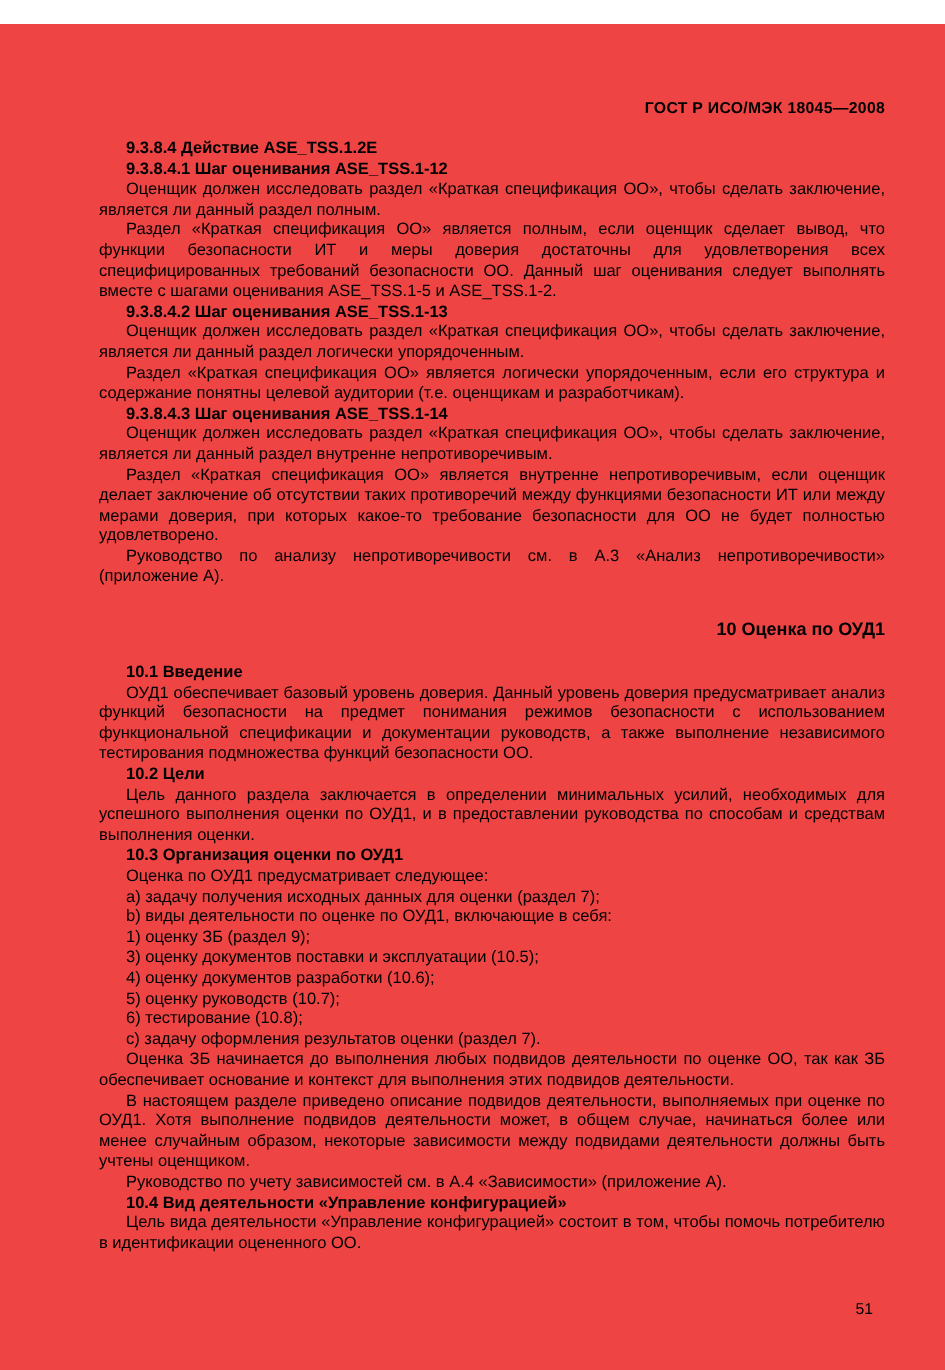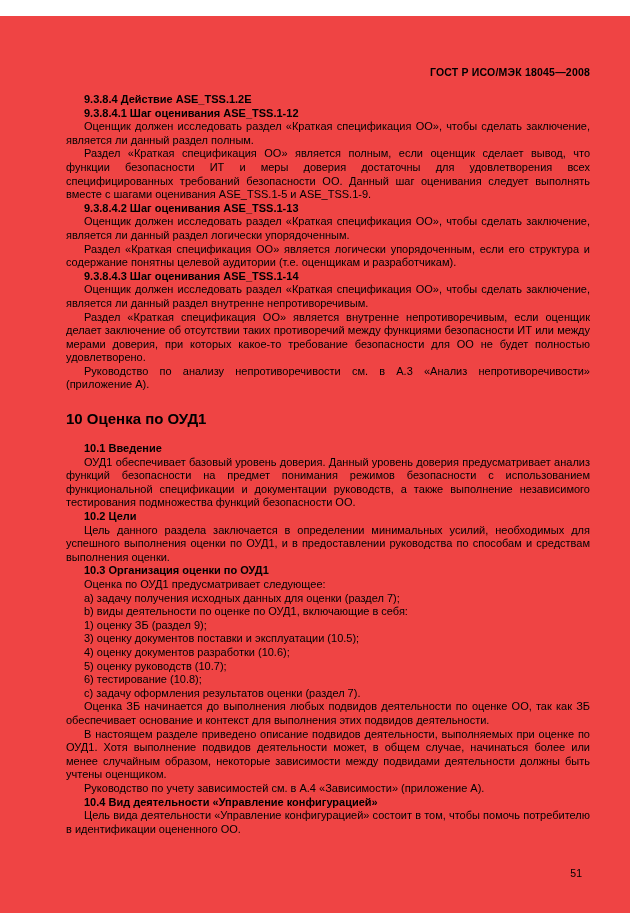--- a/index.html
+++ b/index.html
@@ -38,46 +38,46 @@
     line-height: 13.6px;
     text-align: justify;
     text-indent: 18px;
     margin: 0;
   }
   .block.subheading {
     font-weight: bold;
     text-align: left;
   }
   .block.section-heading {
-    font-size: 15px;
+    font-size: 12px;
     line-height: 16px;
     font-weight: bold;
     text-indent: 0;
-    text-align: left;
+    text-align: right;
     margin: 19px 0 15px 0;
   }
   .page-number {
     position: absolute;
     right: 48px;
     bottom: 50px;
     font-size: 10.5px;
     text-align: left;
   }
 </style>
 </head>
 <body>
 
 <div class="page">
   <div class="running-header">ГОСТ Р ИСО/МЭК 18045—2008</div>
 
   <div class="content">
       <div class="block subheading">9.3.8.4 Действие ASE_TSS.1.2E</div>
       <div class="block subheading">9.3.8.4.1 Шаг оценивания ASE_TSS.1-12</div>
       <div class="block paragraph">Оценщик должен исследовать раздел «Краткая спецификация ОО», чтобы сделать заключение, является ли данный раздел полным.</div>
-      <div class="block paragraph">Раздел «Краткая спецификация ОО» является полным, если оценщик сделает вывод, что функции безопасности ИТ и меры доверия достаточны для удовлетворения всех специфицированных требований безопасности ОО. Данный шаг оценивания следует выполнять вместе с шагами оценивания ASE_TSS.1-5 и ASE_TSS.1-9.</div>
+      <div class="block paragraph">Раздел «Краткая спецификация ОО» является полным, если оценщик сделает вывод, что функции безопасности ИТ и меры доверия достаточны для удовлетворения всех специфицированных требований безопасности ОО. Данный шаг оценивания следует выполнять вместе с шагами оценивания ASE_TSS.1-5 и ASE_TSS.1-2.</div>
       <div class="block subheading">9.3.8.4.2 Шаг оценивания ASE_TSS.1-13</div>
       <div class="block paragraph">Оценщик должен исследовать раздел «Краткая спецификация ОО», чтобы сделать заключение, является ли данный раздел логически упорядоченным.</div>
       <div class="block paragraph">Раздел «Краткая спецификация ОО» является логически упорядоченным, если его структура и содержание понятны целевой аудитории (т.е. оценщикам и разработчикам).</div>
       <div class="block subheading">9.3.8.4.3 Шаг оценивания ASE_TSS.1-14</div>
       <div class="block paragraph">Оценщик должен исследовать раздел «Краткая спецификация ОО», чтобы сделать заключение, является ли данный раздел внутренне непротиворечивым.</div>
       <div class="block paragraph">Раздел «Краткая спецификация ОО» является внутренне непротиворечивым, если оценщик делает заключение об отсутствии таких противоречий между функциями безопасности ИТ или между мерами доверия, при которых какое-то требование безопасности для ОО не будет полностью удовлетворено.</div>
       <div class="block paragraph">Руководство по анализу непротиворечивости см. в А.3 «Анализ непротиворечивости» (приложение А).</div>
       <div class="block section-heading">10 Оценка по ОУД1</div>
       <div class="block subheading">10.1 Введение</div>
       <div class="block paragraph">ОУД1 обеспечивает базовый уровень доверия. Данный уровень доверия предусматривает анализ функций безопасности на предмет понимания режимов безопасности с использованием функциональной спецификации и документации руководств, а также выполнение независимого тестирования подмножества функций безопасности ОО.</div>

